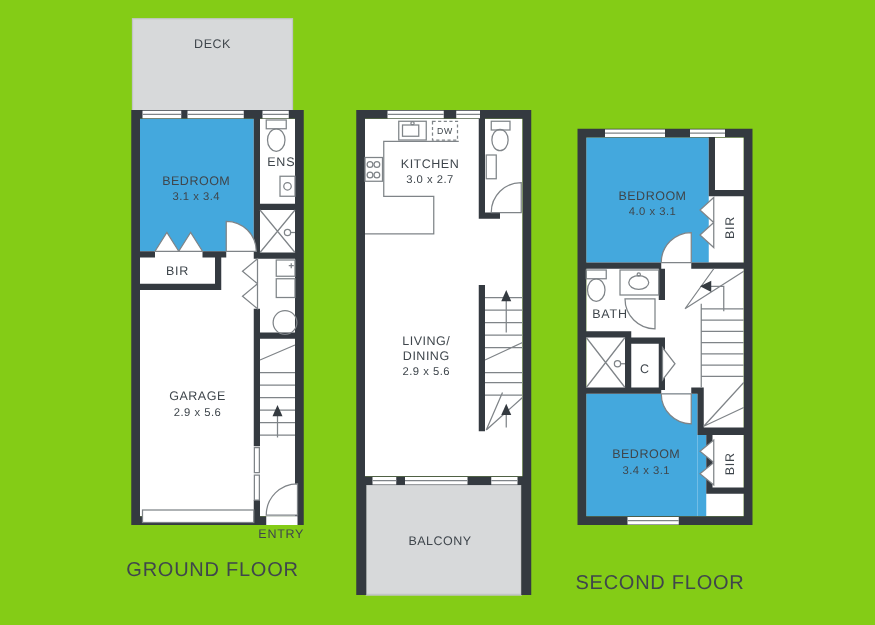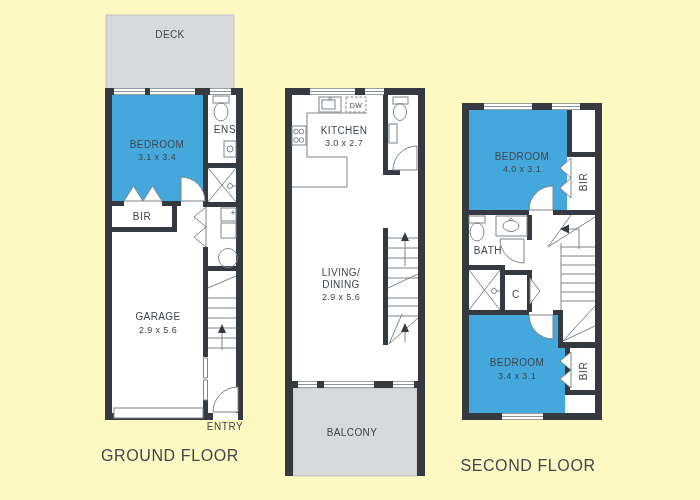--- a/index.html
+++ b/index.html
@@ -1,16 +1,16 @@
 <!DOCTYPE html>
 <html><head>
 <meta charset="utf-8">
 <style>
   html,body{margin:0;padding:0;background:#ffffff;}
-  .canvas{position:relative;width:700px;height:500px;background:#fef9c3;overflow:hidden;}
+  .canvas{position:relative;width:700px;height:500px;background:#84cc16;overflow:hidden;}
   svg{display:block;}
   .wall{fill:#343A40;}
   .floor{fill:#ffffff;}
   .blue{fill:#44A8DD;}
   .outdoor{fill:#D7D9DA;stroke:#C2C5C7;stroke-width:1;}
   .fx{fill:none;stroke:#7F8488;stroke-width:1;}
   .fxd{fill:none;stroke:#7F8488;stroke-width:1;stroke-dasharray:2.5 2;}
   .fxw{fill:#ffffff;stroke:#7F8488;stroke-width:1;}
   .winline{fill:none;stroke:#7F8488;stroke-width:0.9;}
   .gap{fill:#ffffff;}

